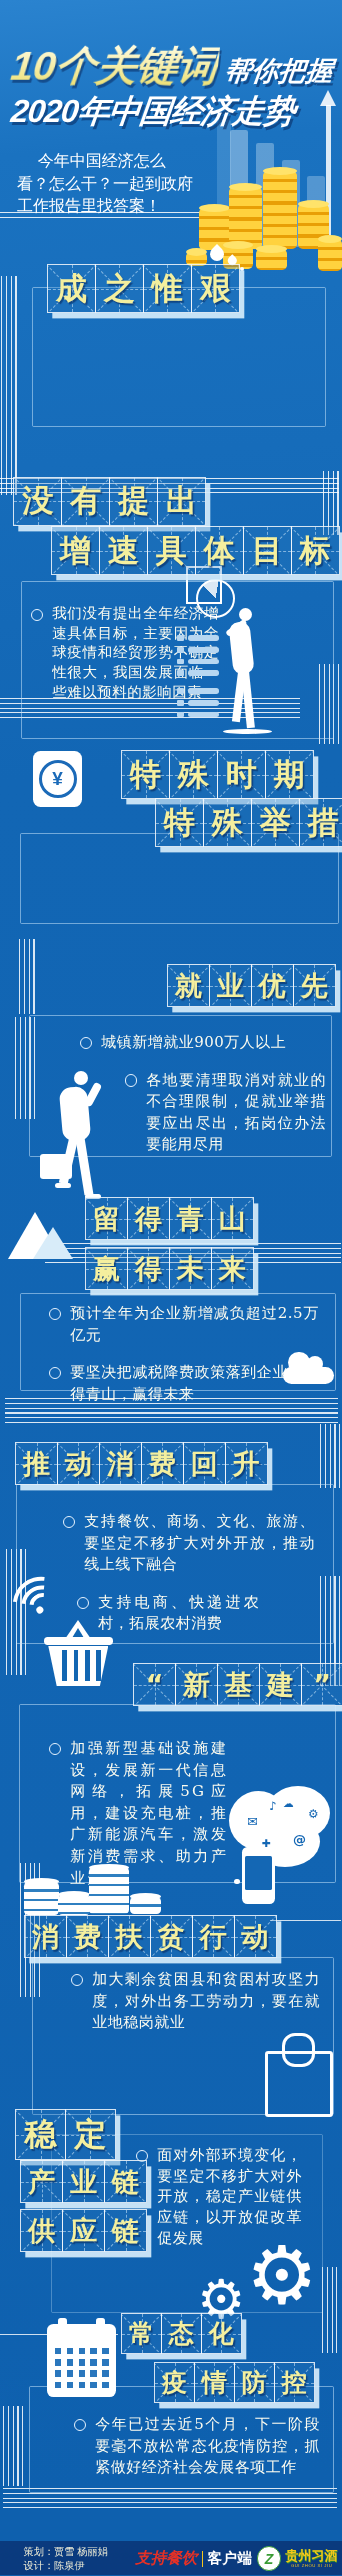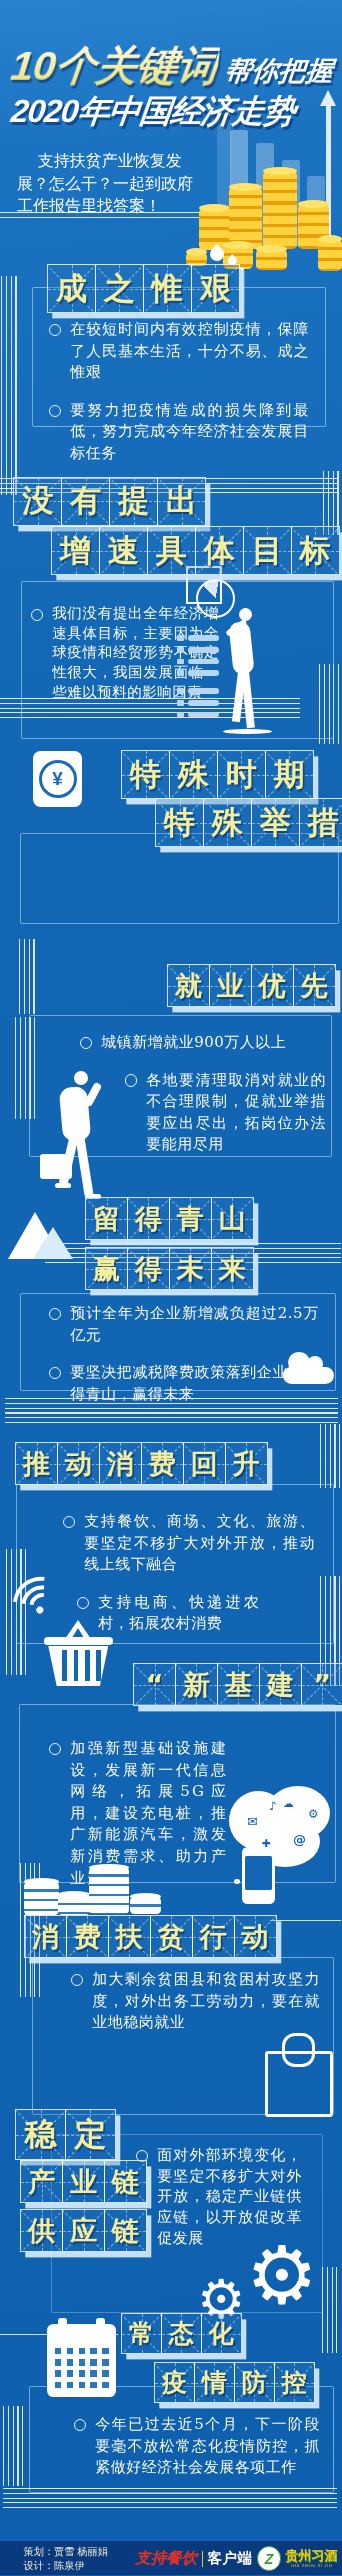--- a/index.html
+++ b/index.html
@@ -132,21 +132,21 @@
   <div class="rule" style="left:270px;top:1920px;width:71px;height:1.1px;"></div>
   <div class="rule" style="left:0;top:2334px;width:118px;height:1.1px;"></div>
 
   <div class="sec" id="header" style="top:0;height:244px;">
     <div class="tline" style="left:10.7px;top:39px;">
       <span class="kw">10个关键词</span><span class="trest">帮你把握</span>
     </div>
     <div class="tline" style="left:10.7px;top:90px;">
       <span class="t2">2020年中国经济走势</span>
     </div>
-    <p class="intro">支持扶贫产业恢复发展？怎么干？一起到政府工作报告里找答案！</p>
+    <p class="intro">今年中国经济怎么看？怎么干？一起到政府工作报告里找答案！</p>
     <div class="bars">
       <i style="left:0;top:0;width:14px;height:126px;background:rgba(170,215,245,.22);"></i>
       <i style="left:13.4px;top:9.6px;width:18px;height:117px;background:rgba(235,248,255,.38);"></i>
       <i style="left:39px;top:22.5px;width:18px;height:104px;background:rgba(235,248,255,.32);"></i>
       <i style="left:65px;top:40px;width:18px;height:87px;background:rgba(235,248,255,.30);"></i>
       <i style="left:90px;top:56px;width:18px;height:71px;background:rgba(235,248,255,.28);"></i>
     </div>
     <div class="arrow-head"></div>
     <div class="arrow-shaft"></div>
     <div class="gstack" style="left:199px;top:208px;width:31px;height:42px;"></div>
@@ -187,30 +187,20 @@
         </span>
         <span class="cell">
           <i class="dg a"></i>
           <i class="dg b"></i>
           <i class="cx v"></i>
           <i class="cx h"></i>
           <b>艰</b>
         </span>
       </div>
     <div class="box" style="left:32px;top:43px;width:292px;height:138px;"></div>
-    <ul class="bullets" style="left:49px;top:75px;width:260px;">
-        <li>
-          <span class="ring"></span>
-          <p>在较短时间内有效控制疫情，保障了人民基本生活，十分不易、成之惟艰</p>
-        </li>
-        <li>
-          <span class="ring"></span>
-          <p>要努力把疫情造成的损失降到最低，努力完成今年经济社会发展目标任务</p>
-        </li>
-      </ul>
   </div>
 
   <div class="sec" id="s2" style="top:474px;height:273px;">
     <div class="grid lg" style="left:13.4px;top:2.7px;">
         <span class="cell">
           <i class="dg a"></i>
           <i class="dg b"></i>
           <i class="cx v"></i>
           <i class="cx h"></i>
           <b>没</b>

